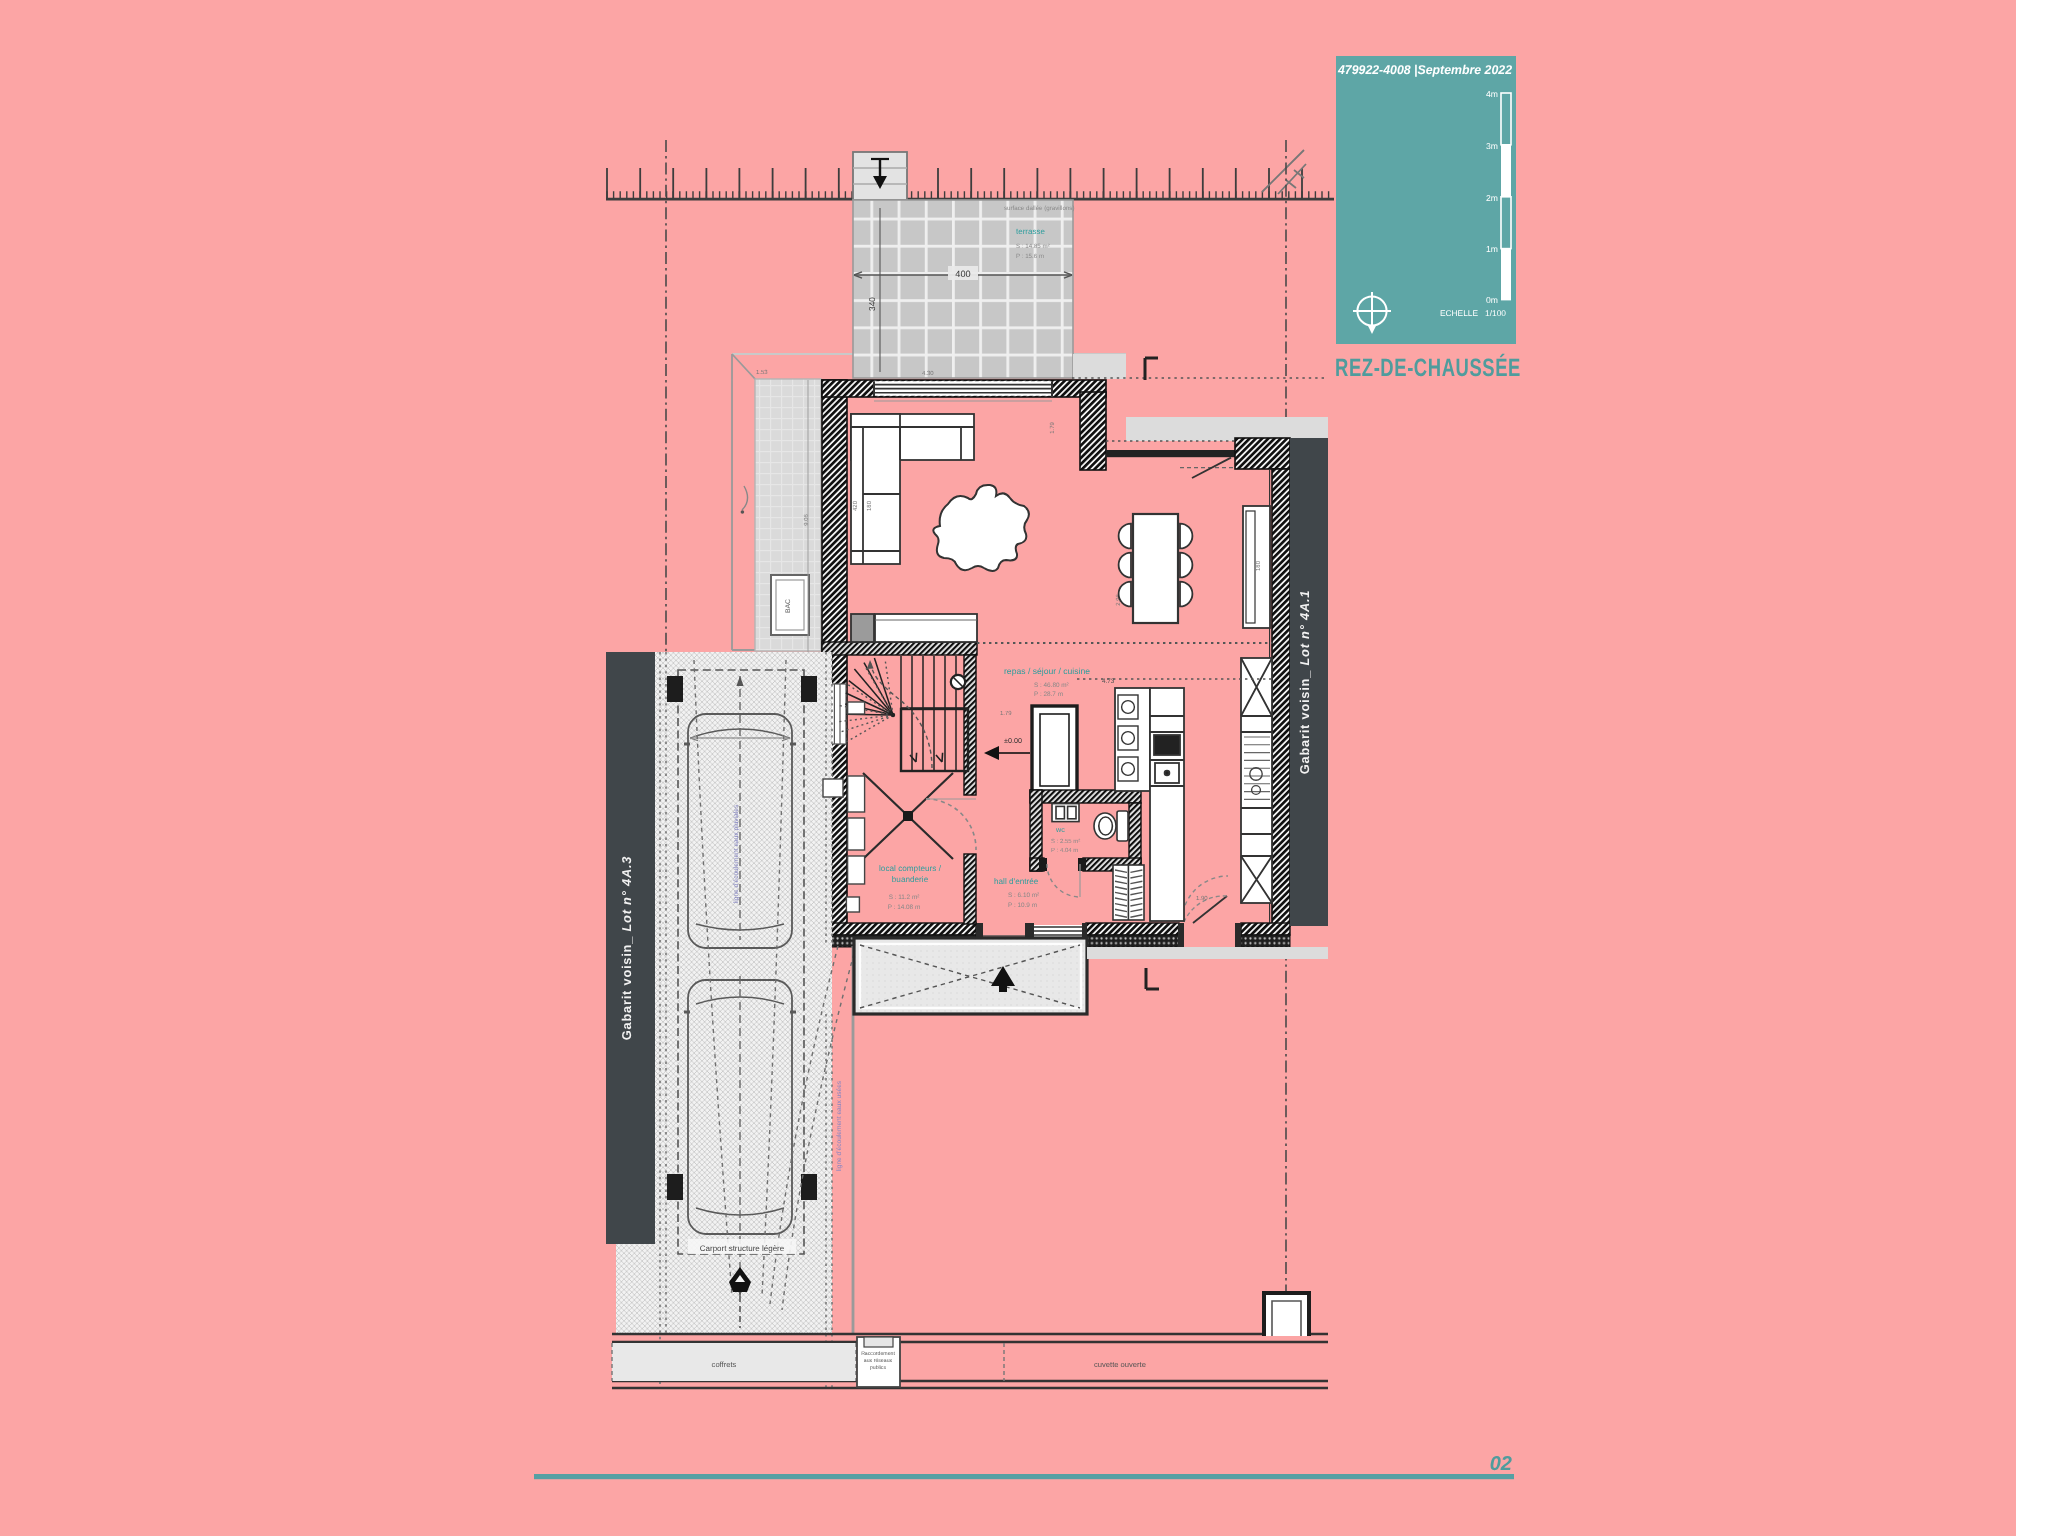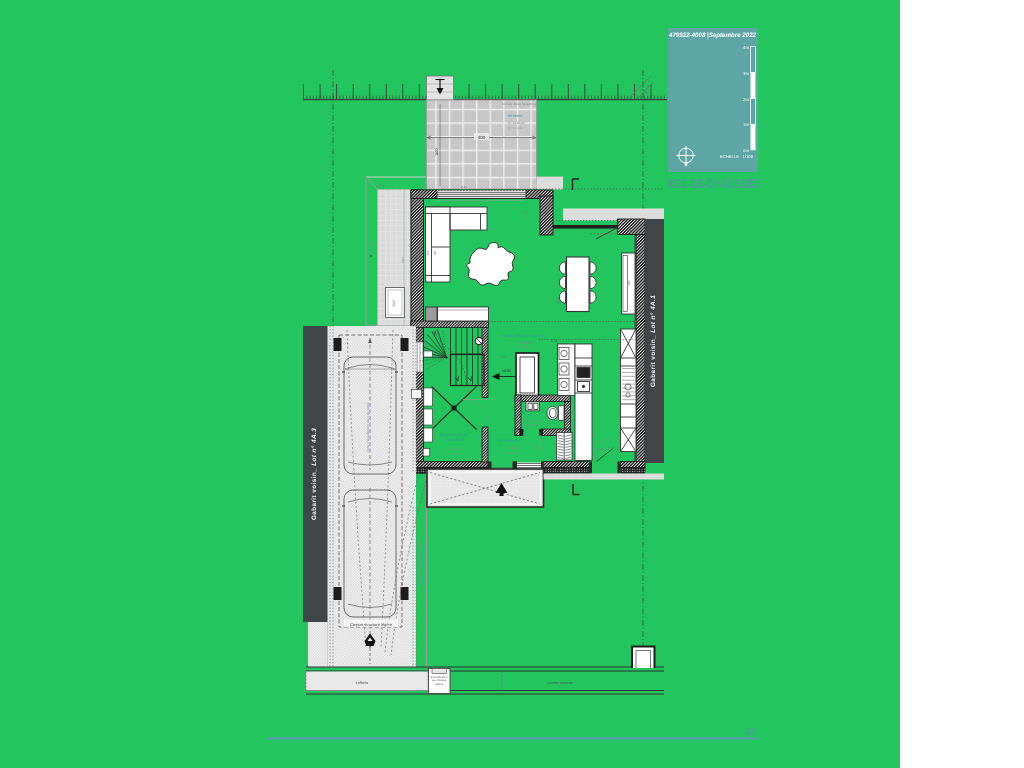--- a/index.html
+++ b/index.html
@@ -1,17 +1,17 @@
 <!DOCTYPE html>
 <html><head>
 <meta charset="utf-8">
 <style>
 html,body{margin:0;padding:0;background:#fff;width:1024px;height:768px;overflow:hidden;}
 *{font-family:"Liberation Sans",sans-serif;}
-#page{position:relative;width:900px;height:768px;background:#22c55e;}
+#page{position:relative;width:1008px;height:768px;background:#fca5a5;}
 </style>
 </head>
 <body>
 
 <div id="page">
 <svg width="1024" height="768" viewBox="0 0 1024 768" xmlns="http://www.w3.org/2000/svg" text-rendering="geometricPrecision">
 
 <defs>
 <pattern id="h45" width="2.0" height="2.0" patternUnits="userSpaceOnUse" patternTransform="rotate(45)">
   <rect width="2.0" height="2.0" fill="#f0f0f0"></rect>

